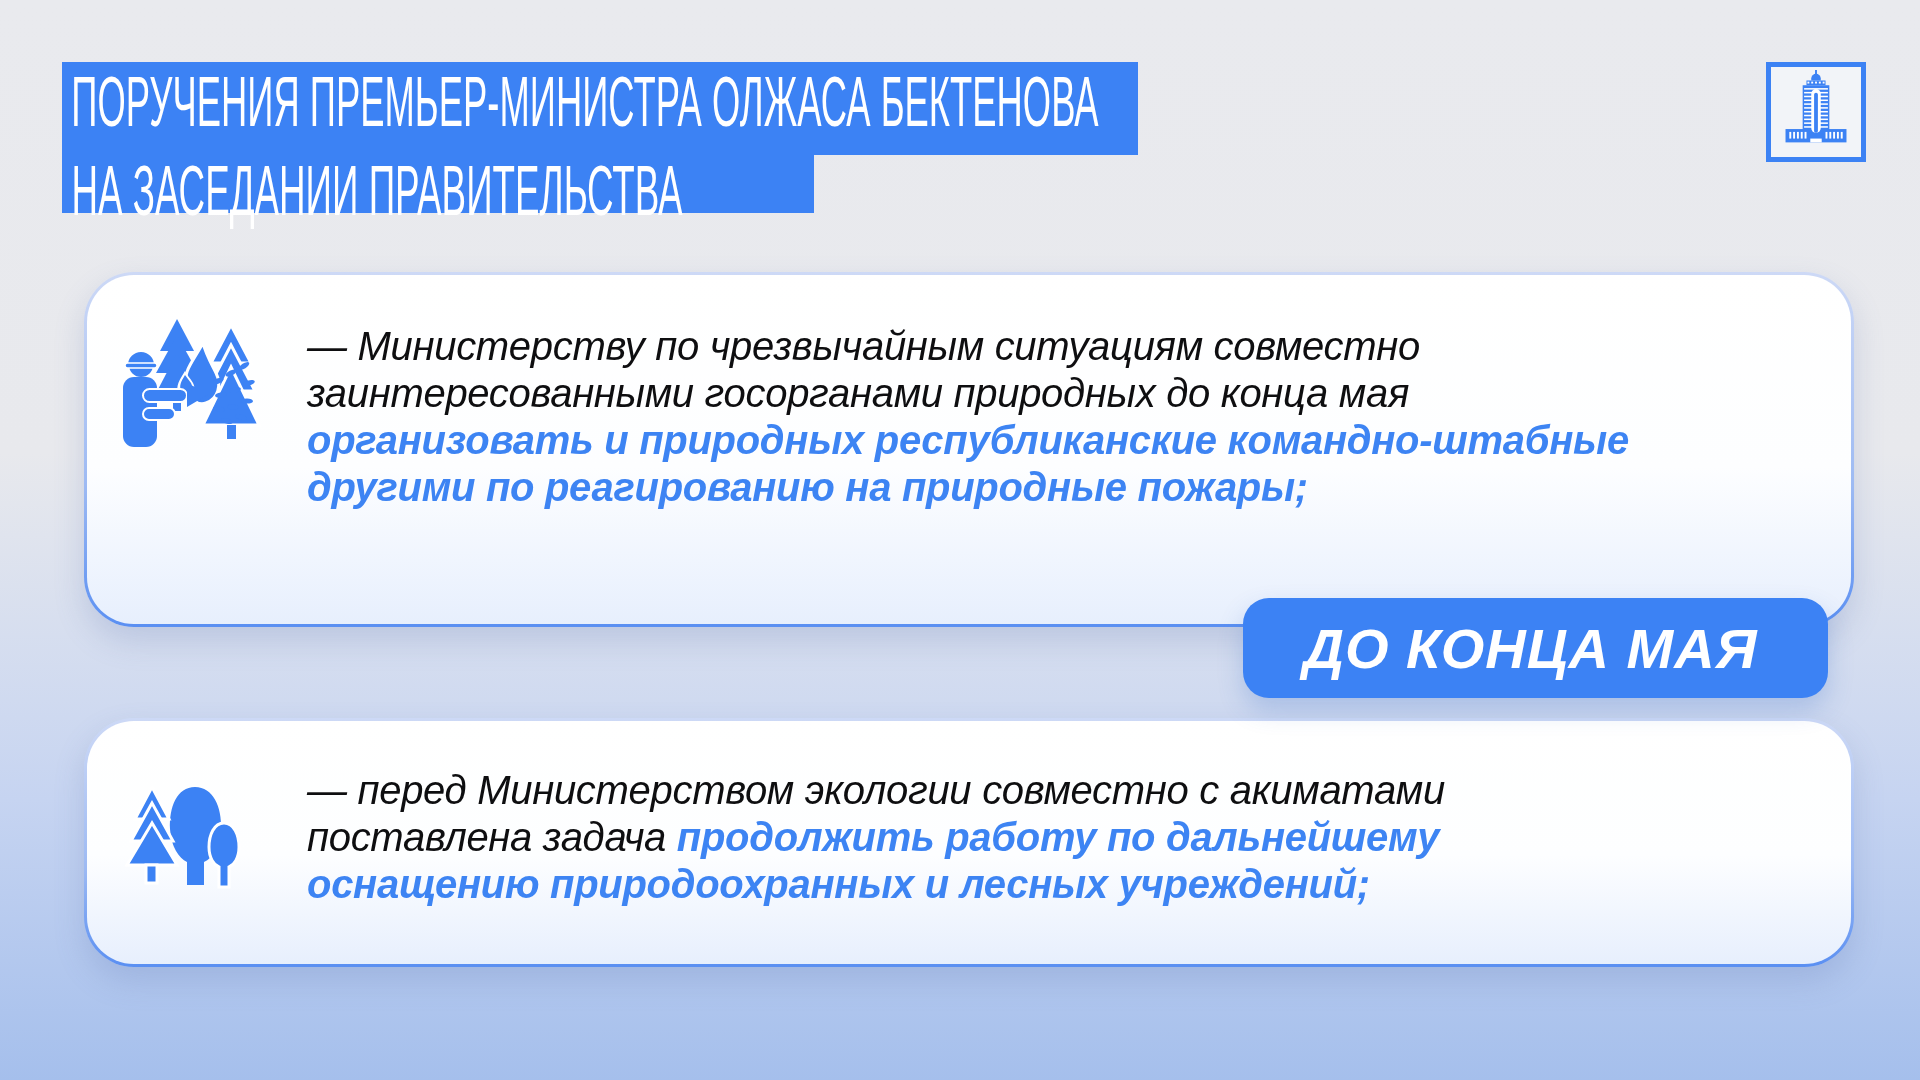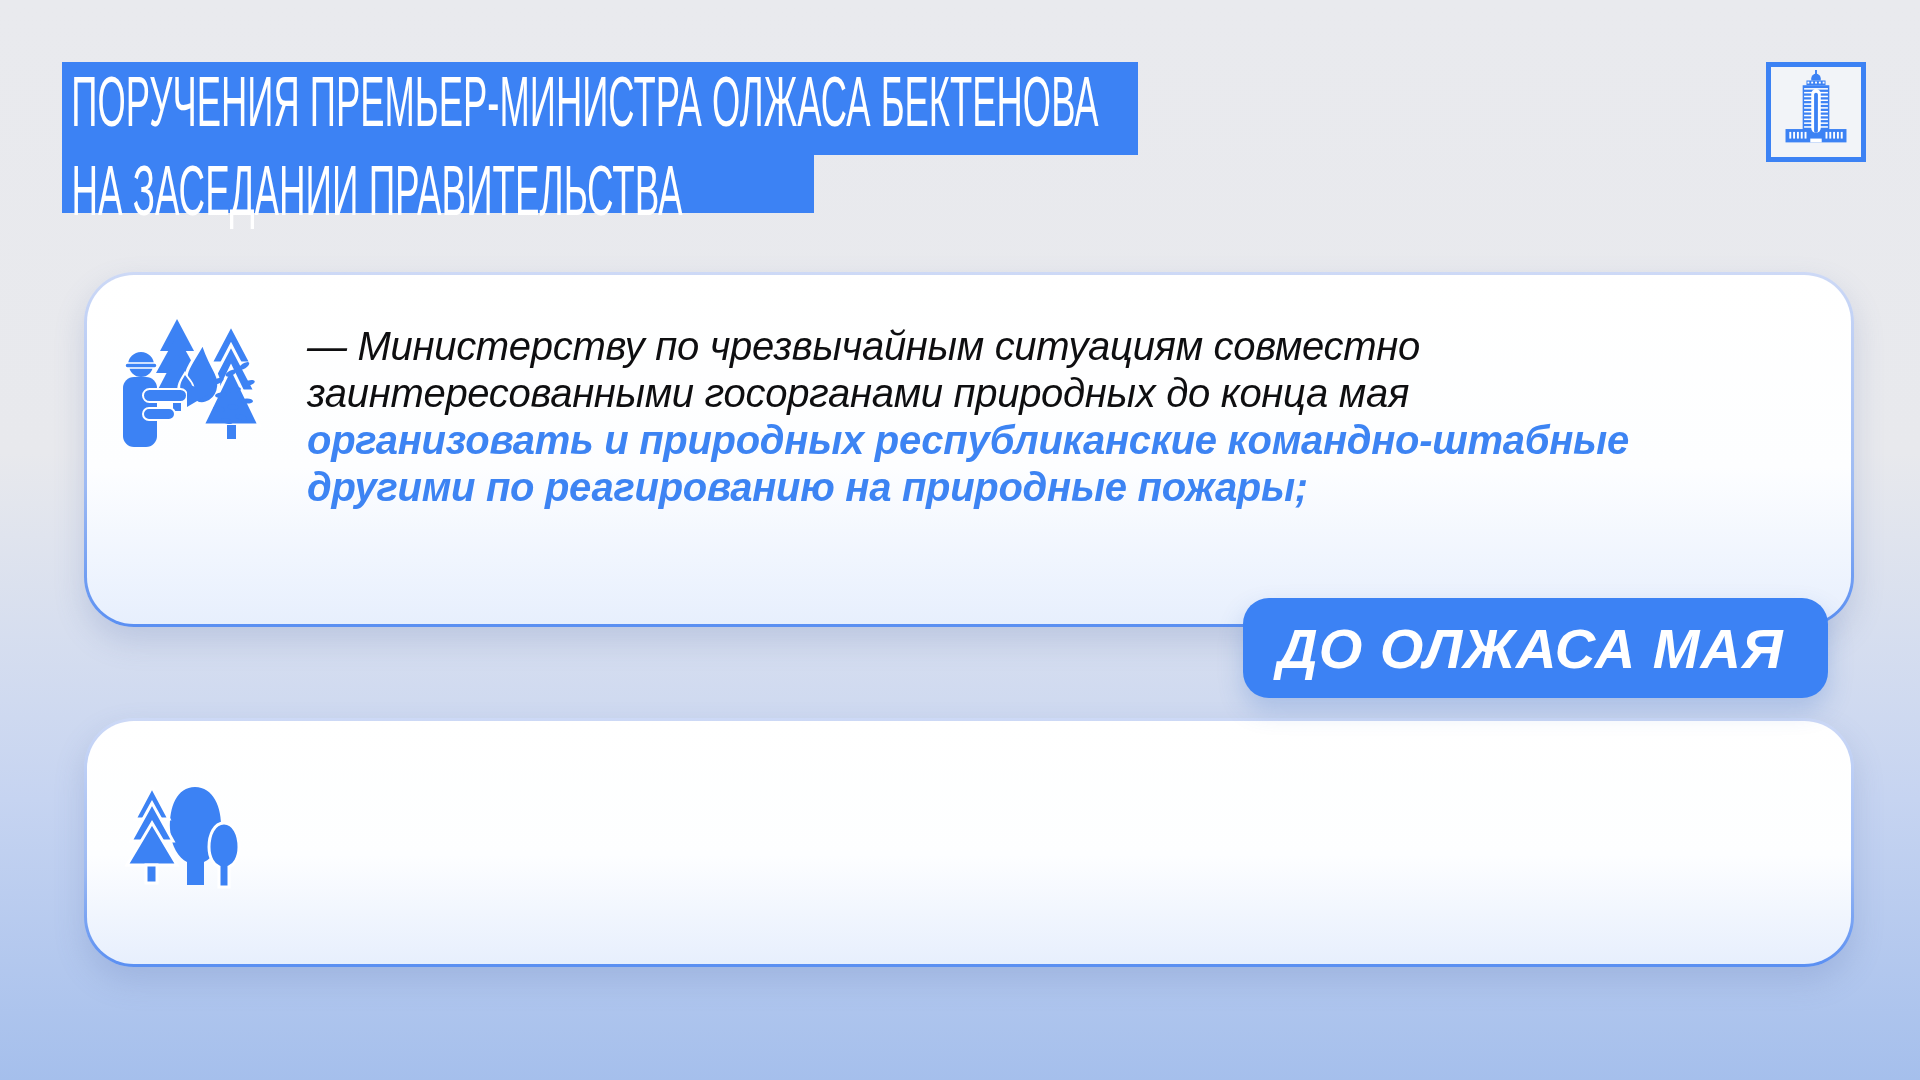--- a/index.html
+++ b/index.html
@@ -161,21 +161,21 @@
     <div class="card-text">
         <div><span class="seg-norm">— Министерству по чрезвычайным ситуациям совместно</span></div>
         <div><span class="seg-norm">заинтересованными госорганами природных до конца мая</span></div>
         <div><span class="seg-blue">организовать и природных республиканские командно-штабные</span></div>
         <div><span class="seg-blue">другими по реагированию на природные пожары;</span></div>
       </div>
   </div>
 </div>
 
 <div class="deadline">
-  <span>ДО ОЛЖАСА МАЯ</span>
+  <span>ДО КОНЦА МАЯ</span>
 </div>
 
 <div class="card-wrap" id="card2">
   <div class="card-inner">
     <span class="card-icon">
       <svg width="125" height="125" viewBox="0 0 125 125" xmlns="http://www.w3.org/2000/svg">
         <g fill="#3c82f4">
 
           <path d="M78,14 C60,14 52,34 53,56 C54,74 62,85 70,89 L70,112 L87,112 L87,89 C96,85 103,74 104,56 C105,34 96,14 78,14 Z"></path>
 
@@ -183,14 +183,19 @@
 
           <g stroke="#fff" stroke-width="3">
             <polygon points="35,14 18,46 52,46"></polygon>
             <polygon points="35,30 14,68 56,68"></polygon>
             <polygon points="35,50 10,92 60,92"></polygon>
             <rect x="29" y="92" width="11" height="18"></rect>
           </g>
         </g>
       </svg>
     </span>
+    <div class="card-text">
+        <div><span class="seg-norm">— перед Министерством экологии совместно с акиматами</span></div>
+        <div><span class="seg-norm">поставлена задача </span><span class="seg-blue">продолжить работу по дальнейшему</span></div>
+        <div><span class="seg-blue">оснащению природоохранных и лесных учреждений;</span></div>
+      </div>
   </div>
 </div>
 
 </body></html>

